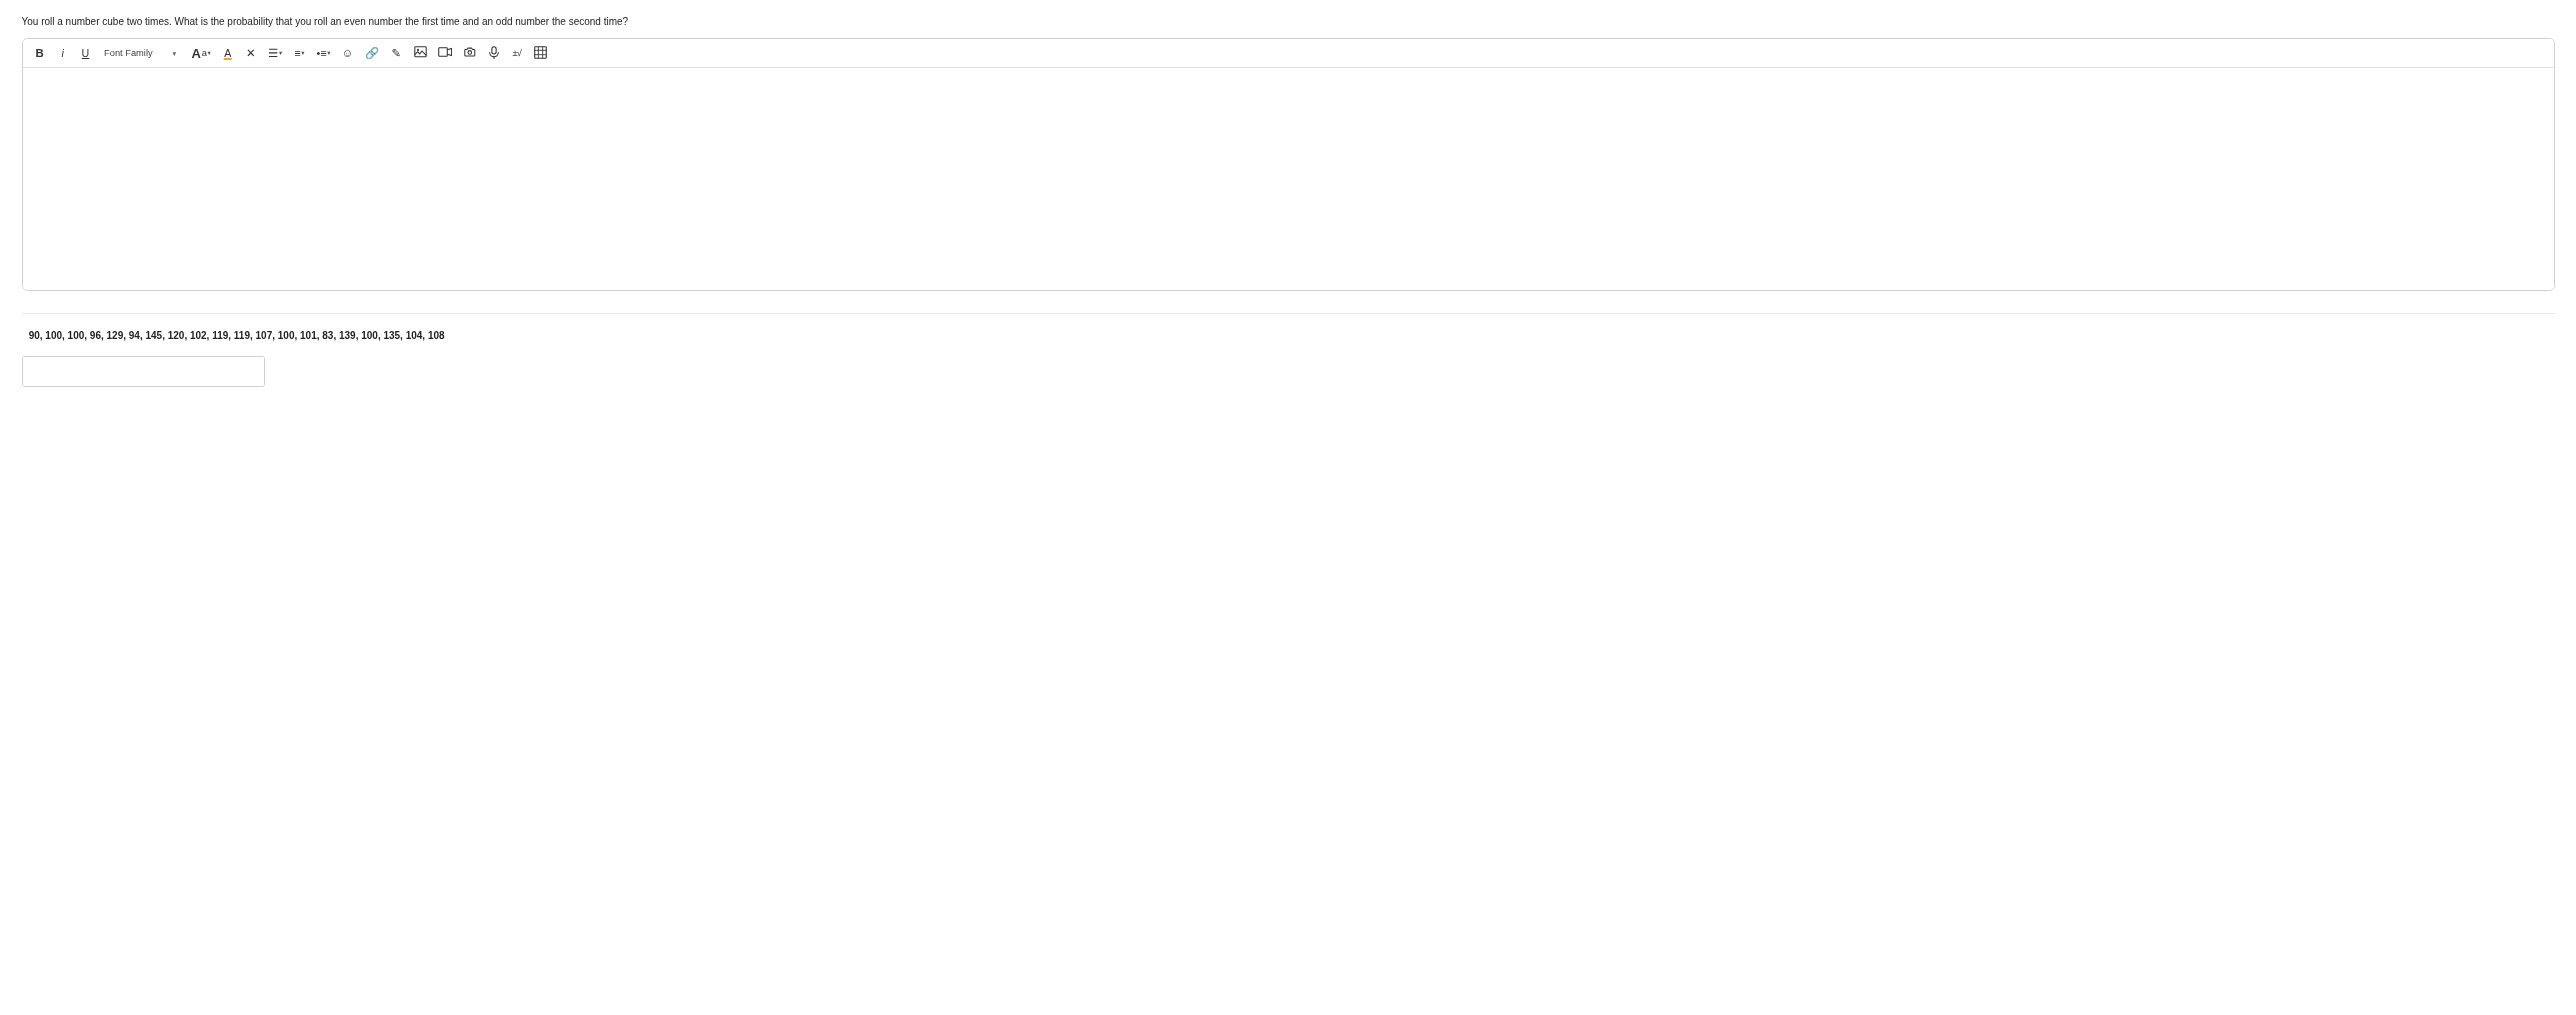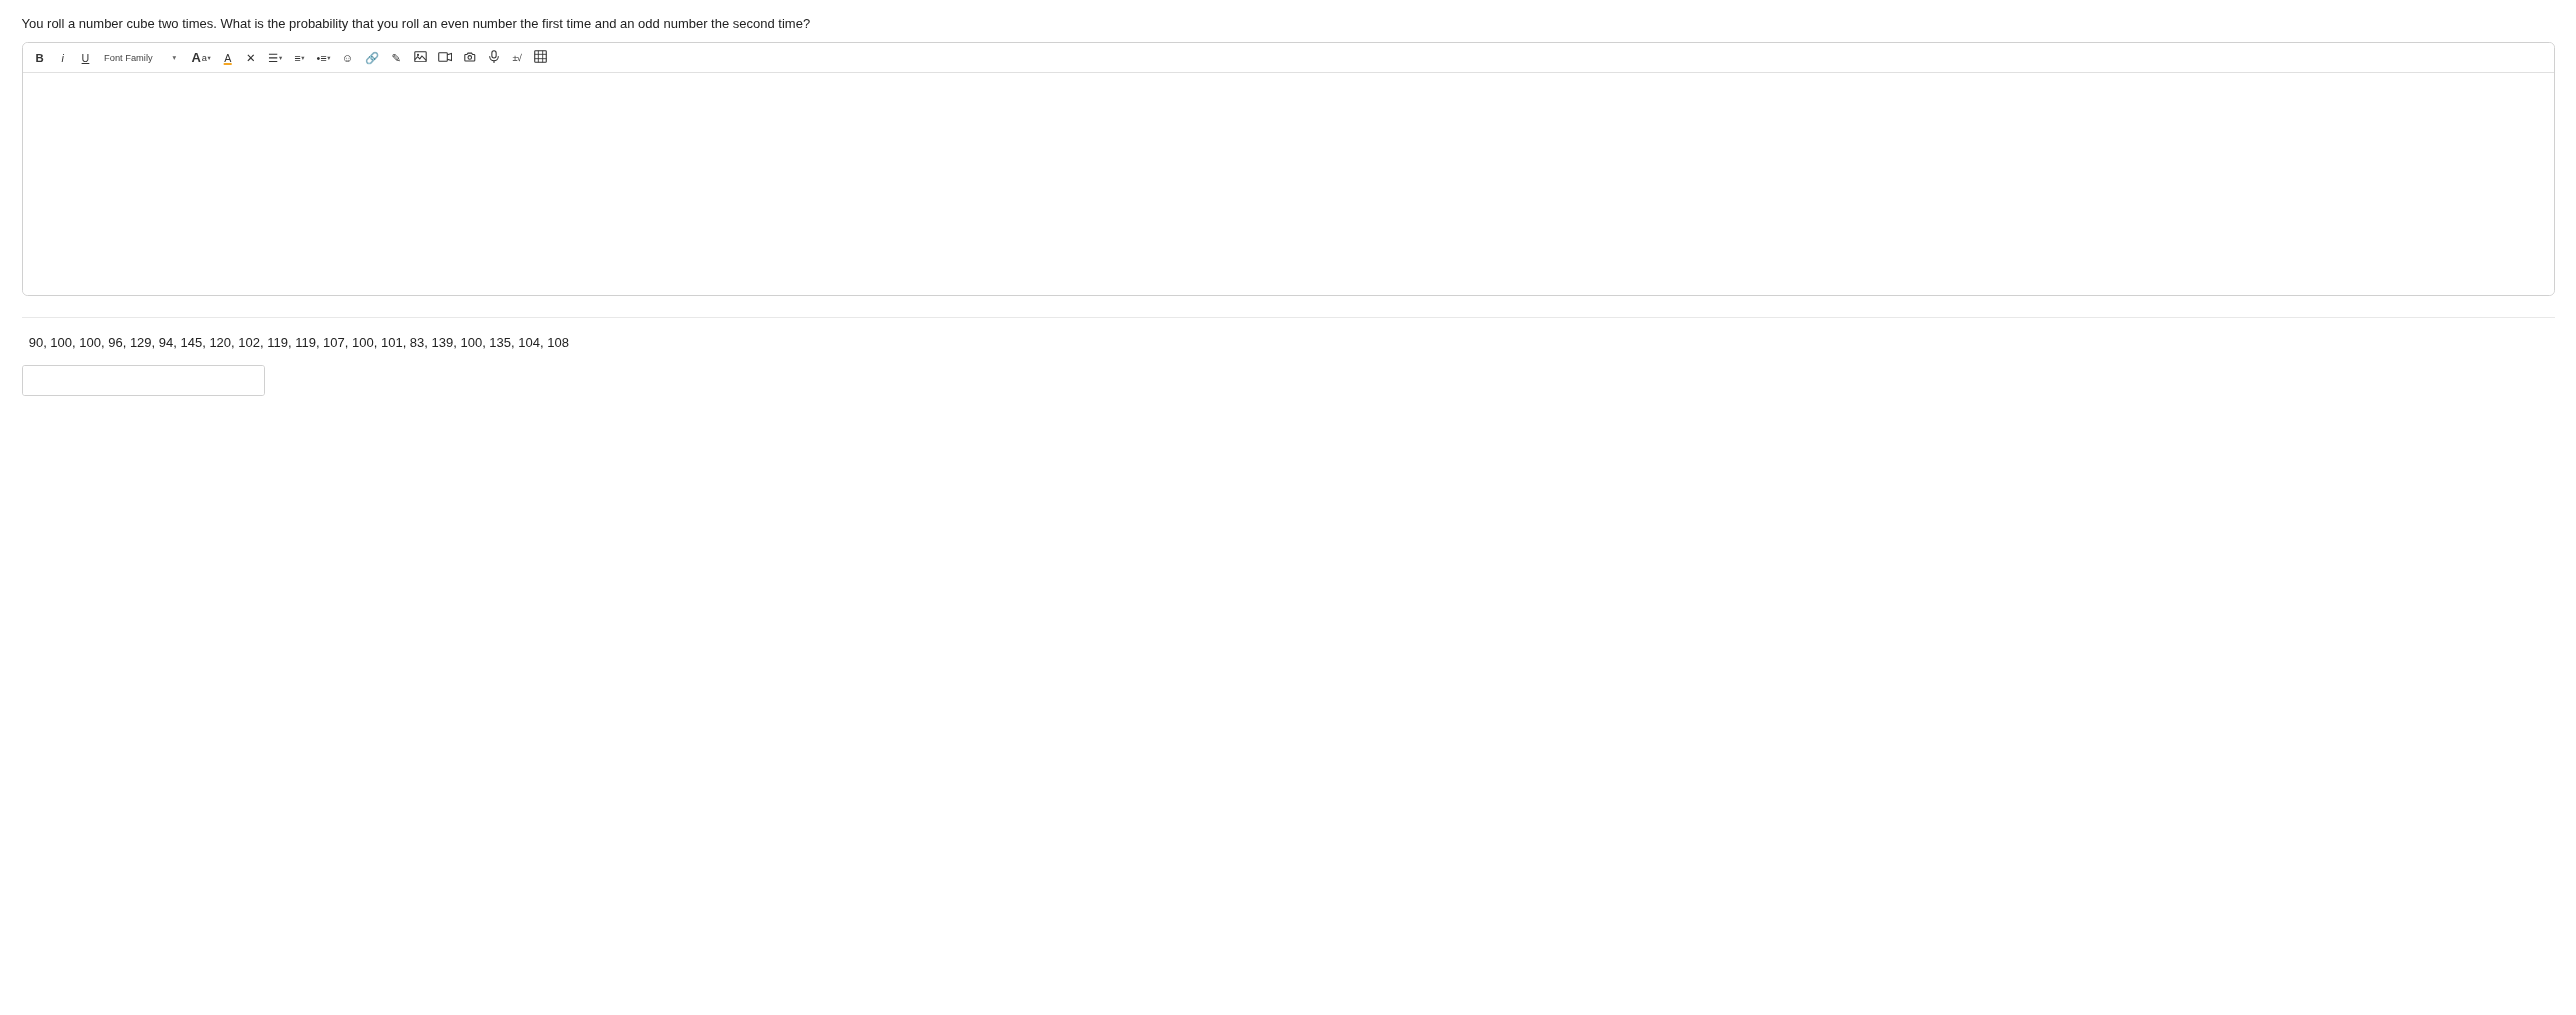--- a/index.html
+++ b/index.html
@@ -14,21 +14,21 @@
       color: #222;
       font-size: 10px;
       padding: 14.3px 21.5px;
     }
 
     .question-block {
       margin-bottom: 21.5px;
     }
 
     .question-text {
-      font-size: 13px;
+      font-size: 10px;
       color: #222;
       margin-bottom: 8.6px;
       line-height: 1.5;
     }
 
     .editor-container {
       border: 0.7px solid #d0d0d0;
       border-radius: 5.7px;
       overflow: hidden;
     }
@@ -259,20 +259,20 @@
 
     <div class="editor-body" contenteditable="true" style="">
     </div>
   </div>
 </div>
 
 <hr class="divider">
 
 <div class="question-block">
 
-  <div class="question-text" style="margin-bottom: 13px; margin-left: 7.2px;">90, 100, 100, 96, 129, 94, 145, 120, 102, 119, 119, 107, 100, 101, 83, 139, 100, 135, 104, 108</div>
+  <div class="question-text" style="margin-bottom: 13px; margin-left: 7.2px; font-weight: bold;">90, 100, 100, 96, 129, 94, 145, 120, 102, 119, 119, 107, 100, 101, 83, 139, 100, 135, 104, 108</div>
 
   <div class="small-editor-container">
     <div class="small-editor-body" contenteditable="true" style="">
     </div>
   </div>
 </div>
 
 
 </body></html>

